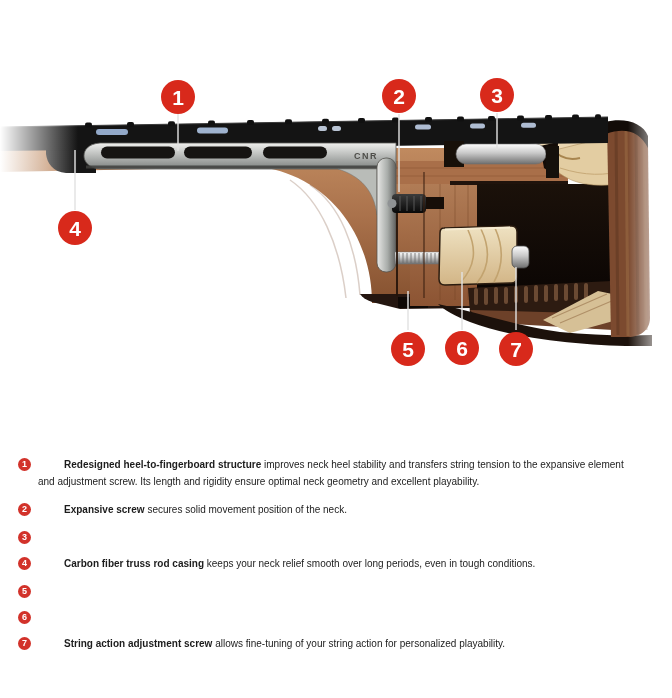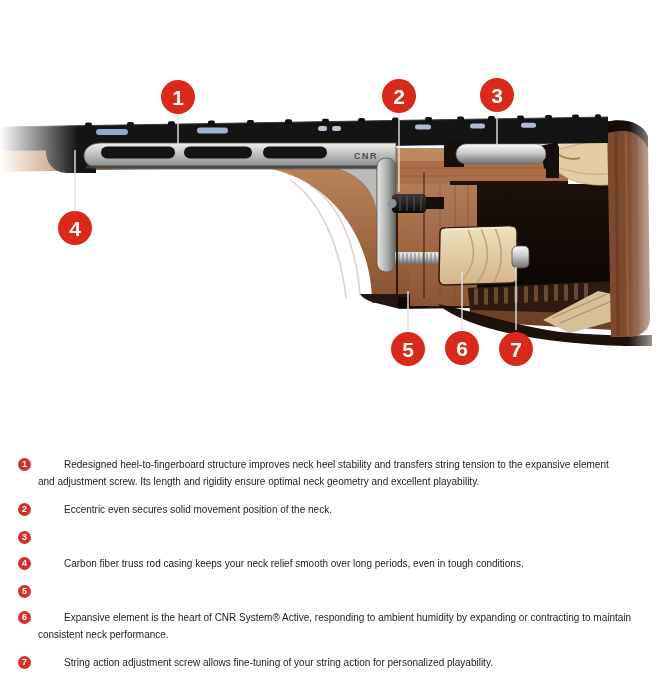--- a/index.html
+++ b/index.html
@@ -5,21 +5,21 @@
   html,body{margin:0;padding:0;background:#ffffff;}
   body{width:672px;font-family:"Liberation Sans",sans-serif;color:#1c1c1c;}
   .page{width:672px;height:698px;overflow:hidden;background:#fff;}
   .diagram-wrap{width:672px;height:440px;position:relative;}
   .legend{padding:16px 10px 0 18px;width:644px;}
   .legend-item{display:flex;align-items:flex-start;margin-bottom:11px;}
   .legend-bullet{flex:0 0 auto;width:13px;height:13px;border-radius:50%;
     background:#d2322a;color:#fff;font-size:9px;font-weight:700;line-height:13px;
     text-align:center;margin-right:7px;margin-top:2px;}
   .legend-text{font-size:10px;line-height:1.7;}
-  .legend-term{font-weight:400;padding-left:26px;}
+  .legend-term{font-weight:700;padding-left:26px;}
   .legend-desc{white-space:pre-line;}
   svg text{font-family:"Liberation Sans",sans-serif;}
 </style>
 </head>
 <body>
 
 <div class="page">
 
   <div class="diagram-wrap">
   <svg width="672" height="440" viewBox="0 0 672 440">
@@ -255,40 +255,38 @@
   <div class="legend">
 
     <div class="legend-item">
       <span class="legend-bullet">1</span>
       <div class="legend-text"><span class="legend-term">Redesigned heel-to-fingerboard structure</span><span class="legend-desc"> improves neck heel stability and transfers string tension to the expansive element
 and adjustment screw. Its length and rigidity ensure optimal neck geometry and excellent playability.</span></div>
     </div>
 
     <div class="legend-item">
       <span class="legend-bullet">2</span>
-      <div class="legend-text"><span class="legend-term">Eccentric even</span><span class="legend-desc"> secures solid movement position of the neck.</span></div>
+      <div class="legend-text"><span class="legend-term">Expansive screw</span><span class="legend-desc"> secures solid movement position of the neck.</span></div>
     </div>
 
     <div class="legend-item">
       <span class="legend-bullet">3</span>
     </div>
 
     <div class="legend-item">
       <span class="legend-bullet">4</span>
       <div class="legend-text"><span class="legend-term">Carbon fiber truss rod casing</span><span class="legend-desc"> keeps your neck relief smooth over long periods, even in tough conditions.</span></div>
     </div>
 
     <div class="legend-item">
       <span class="legend-bullet">5</span>
     </div>
 
     <div class="legend-item">
       <span class="legend-bullet">6</span>
-      <div class="legend-text"><span class="legend-term">Expansive element</span><span class="legend-desc"> is the heart of CNR System® Active, responding to ambient humidity by expanding or contracting to maintain
-consistent neck performance.</span></div>
     </div>
 
     <div class="legend-item">
       <span class="legend-bullet">7</span>
       <div class="legend-text"><span class="legend-term">String action adjustment screw</span><span class="legend-desc"> allows fine-tuning of your string action for personalized playability.</span></div>
     </div>
 
   </div>
 </div>
 

